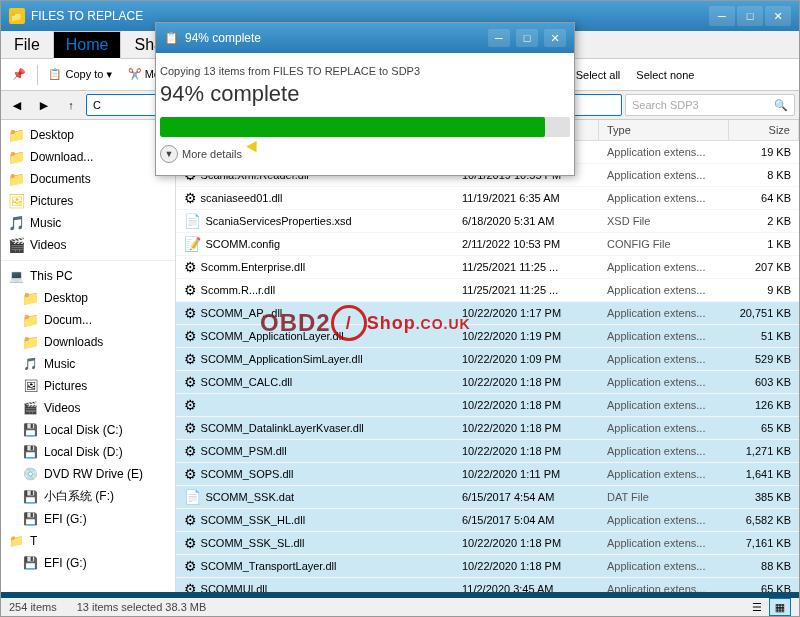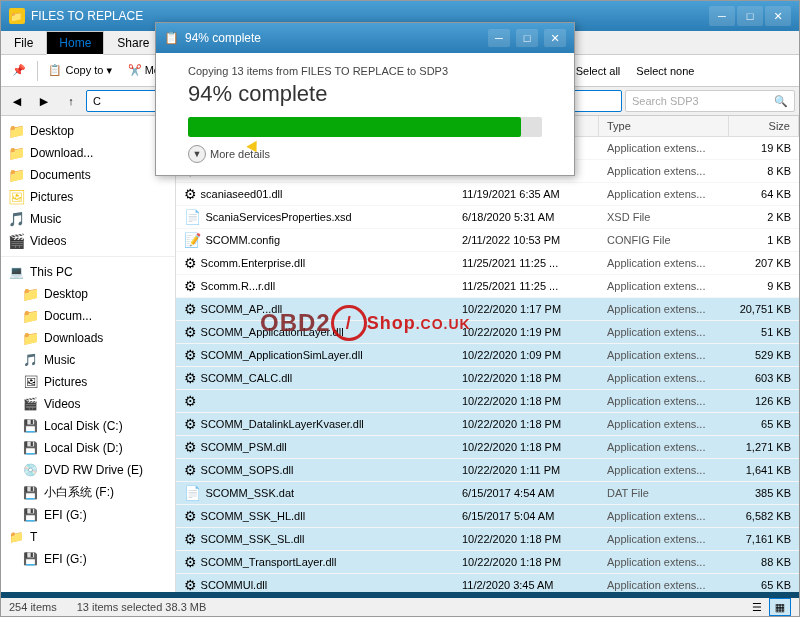--- a/index.html
+++ b/index.html
@@ -53,21 +53,21 @@
 
     
     .ribbon-tabs {
       background: #f0f0f0;
       display: flex;
       border-bottom: 1px solid #ccc;
       flex-shrink: 0;
     }
     .ribbon-tab {
       padding: 4px 12px;
-      font-size: 12px;
+      font-size: 16px;
       cursor: pointer;
       border: 1px solid transparent;
       border-bottom: none;
       background: transparent;
     }
     .ribbon-tab.active {
       background: #000000;
       border-color: #ccc;
       border-bottom: 1px solid white;
       margin-bottom: -1px;
@@ -270,21 +270,21 @@
       border: none;
       color: white;
       cursor: pointer;
       display: flex; align-items: center; justify-content: center;
       font-size: 11px;
       border-radius: 2px;
     }
 
     
     .progress-content {
-      padding: 12px 32px;
+      padding: 12px 4px;
     }
     .progress-subtitle {
       font-size: 11px;
       color: #444;
       margin-bottom: 4px;
     }
     .progress-title-text {
       font-size: 22px;
       font-weight: 300;
       color: #333;

